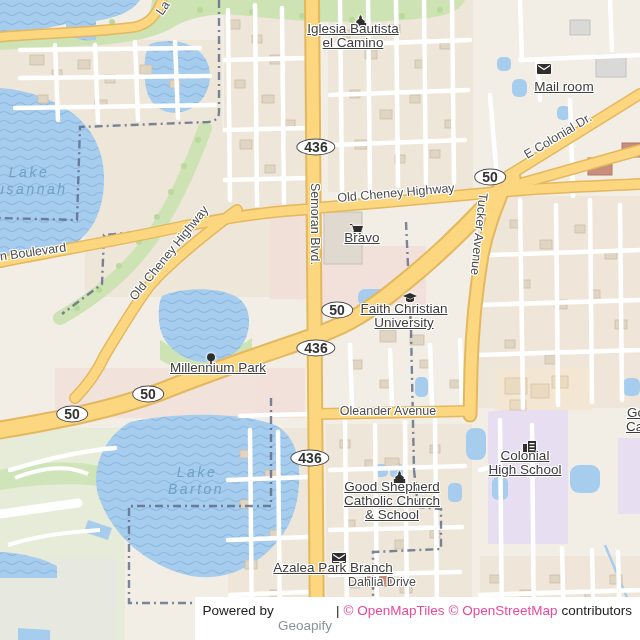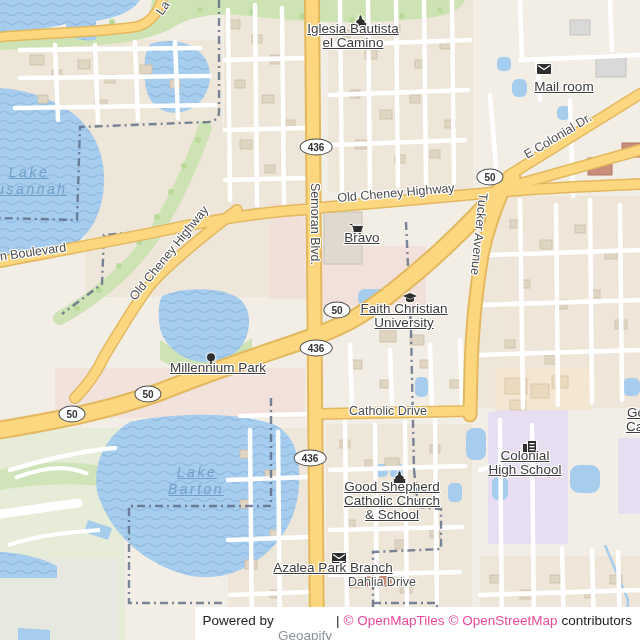--- a/index.html
+++ b/index.html
@@ -8,28 +8,28 @@
   #viewport svg{position:absolute;left:0;top:0;}
   .lbl{position:absolute;transform:translate(-50%,-50%);white-space:nowrap;
     color:#3d3d3d;font-size:13.5px;text-align:center;line-height:14px;
     text-shadow:1px 0 0 #fff,-1px 0 0 #fff,0 1px 0 #fff,0 -1px 0 #fff,
       1px 1px 0 #fff,-1px -1px 0 #fff,1px -1px 0 #fff,-1px 1px 0 #fff;text-decoration:underline;}
   .rlbl{position:absolute;transform:translate(-50%,-50%);white-space:nowrap;
     color:#4c4c4c;font-size:12.5px;
     text-shadow:1px 0 0 #fff,-1px 0 0 #fff,0 1px 0 #fff,0 -1px 0 #fff,
       1px 1px 0 #fff,-1px -1px 0 #fff,1px -1px 0 #fff,-1px 1px 0 #fff;}
   .wlbl{position:absolute;transform:translate(-50%,-50%);white-space:nowrap;
-    color:#6fa0c6;font-style:italic;font-size:14px;letter-spacing:2.5px;text-decoration:underline;}
+    color:#6fa0c6;font-style:italic;font-size:14px;letter-spacing:2.5px;}
   .shield{position:absolute;transform:translate(-50%,-50%);background:#fff;
     border:1.6px solid #4f4f4f;border-radius:50%;color:#333;font-weight:bold;
-    font-size:10px;line-height:15px;padding:0 7px;height:15px;}
+    font-size:14px;line-height:15px;padding:0 7px;height:15px;}
   .icon{position:absolute;transform:translate(-50%,-50%);
     filter:drop-shadow(0 0 1px #fff) drop-shadow(0 0 1px #fff);}
   #attribution{position:absolute;right:0;bottom:0;height:27px;background:#fff;
-    display:flex;align-items:center;padding:0 4px 6px 8px;font-size:13.5px;color:#222;}
+    display:flex;align-items:center;padding:0 4px 16px 8px;font-size:13.5px;color:#222;}
   #attribution span{margin-right:4px;}
   #attribution .lnk{color:#ec4899;cursor:pointer;}
   #attribution .geo{color:#8d929b;margin-top:30px;}
 </style>
 </head>
 <body>
 
 <div id="viewport">
 
 <svg width="640" height="640" viewBox="0 0 640 640" aria-hidden="true">
@@ -311,21 +311,21 @@
 <div class="wlbl" style="left:197px;top:472px">Lake</div>
 <div class="wlbl" style="left:196px;top:489px">Barton</div>
 
 <div class="rlbl" style="left:163px;top:8px;transform:translate(-50%,-50%) rotate(-55deg)">La</div>
 <div class="rlbl" style="left:558px;top:136px;transform:translate(-50%,-50%) rotate(-31deg)">E Colonial Dr.</div>
 <div class="rlbl" style="left:396px;top:193px;transform:translate(-50%,-50%) rotate(-5deg)">Old Cheney Highway</div>
 <div class="rlbl" style="left:169px;top:253px;transform:translate(-50%,-50%) rotate(-51deg)">Old Cheney Highway</div>
 <div class="rlbl" style="left:33px;top:252px;transform:translate(-50%,-50%) rotate(-8deg)">n Boulevard</div>
 <div class="rlbl" style="left:315px;top:224px;transform:translate(-50%,-50%) rotate(90deg)">Semoran Blvd.</div>
 <div class="rlbl" style="left:479px;top:234px;transform:translate(-50%,-50%) rotate(96deg)">Tucker Avenue</div>
-<div class="rlbl" style="left:388px;top:411px">Catholic Drive</div>
+<div class="rlbl" style="left:388px;top:411px">Oleander Avenue</div>
 <div class="rlbl" style="left:382px;top:582px">Dahlia Drive</div>
 
 <div class="shield" style="left:316px;top:147px">436</div>
 <div class="shield" style="left:490px;top:177px">50</div>
 <div class="shield" style="left:337px;top:310px">50</div>
 <div class="shield" style="left:316px;top:348px">436</div>
 <div class="shield" style="left:148px;top:394px">50</div>
 <div class="shield" style="left:72px;top:414px">50</div>
 <div class="shield" style="left:310px;top:458px">436</div>
 

